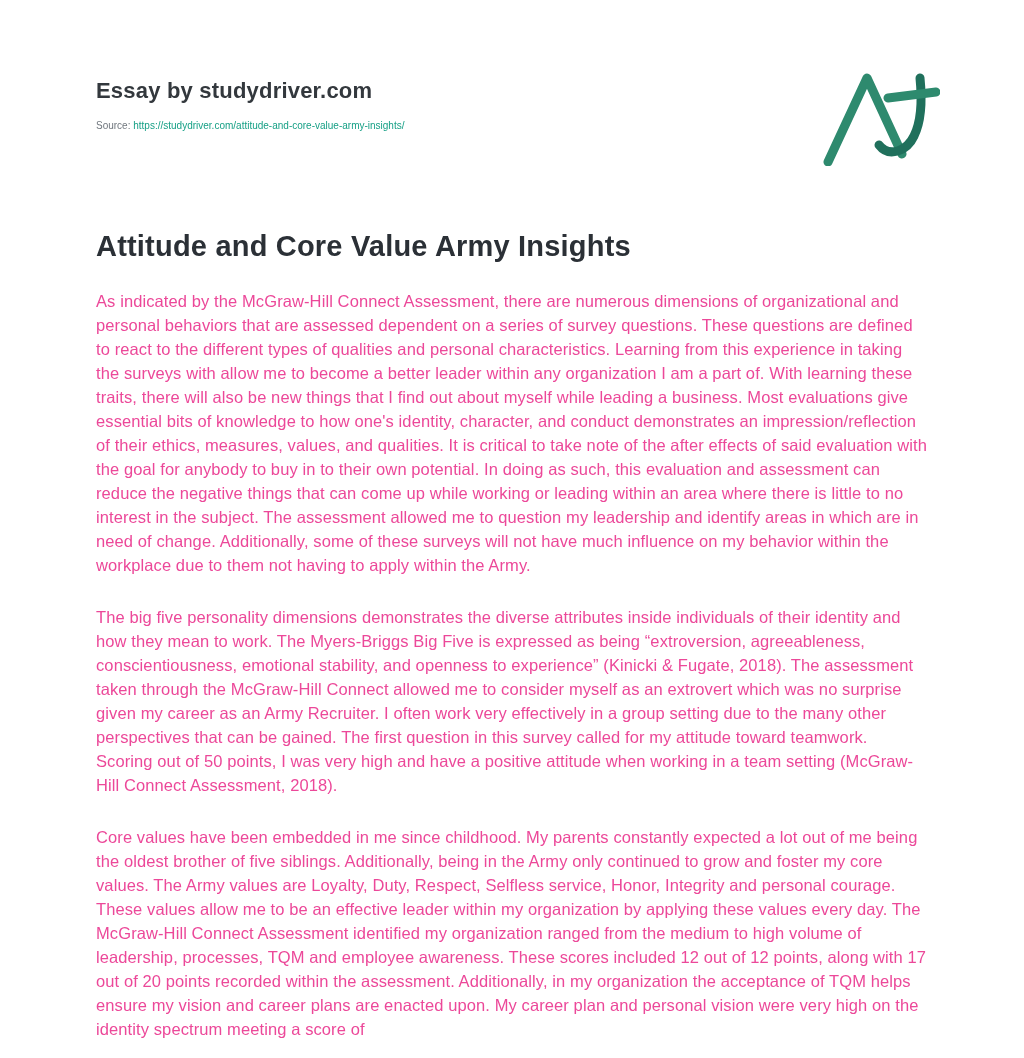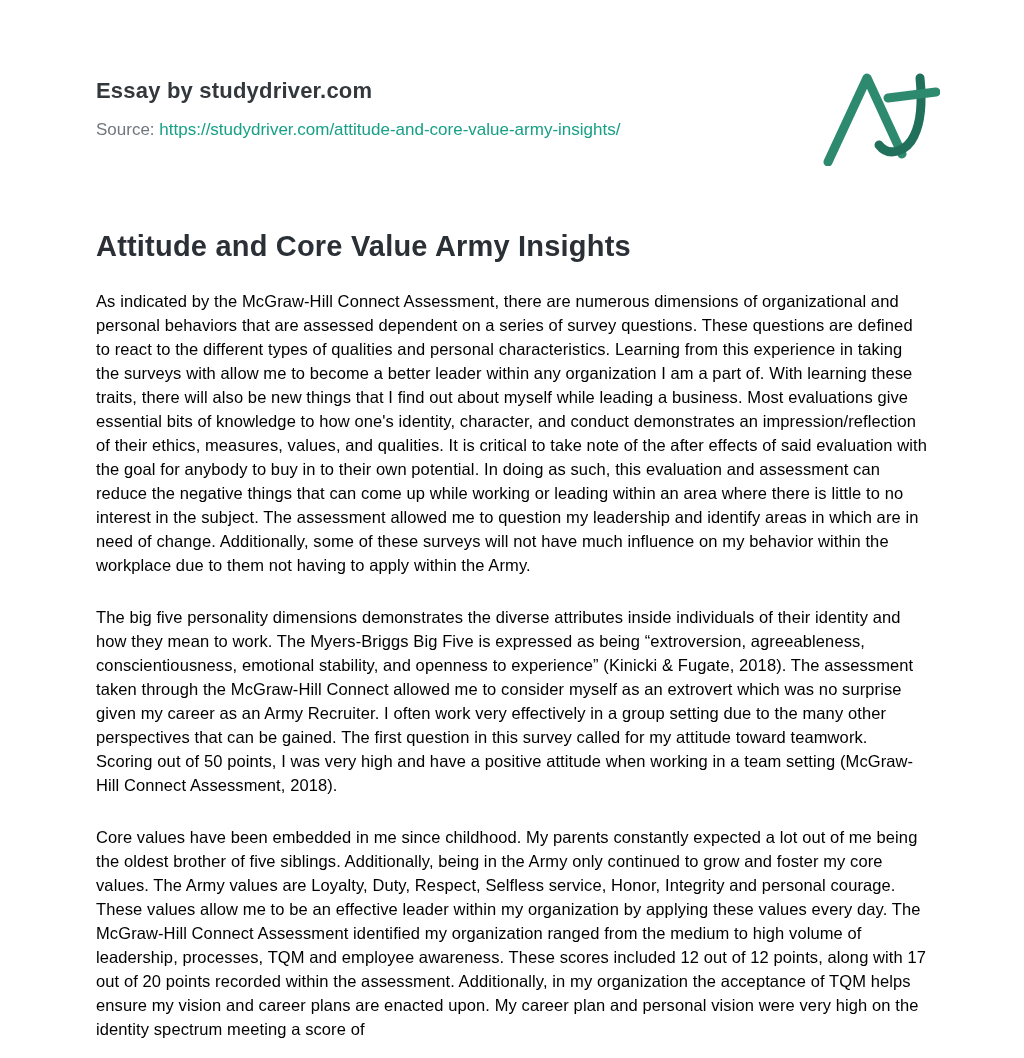--- a/index.html
+++ b/index.html
@@ -24,21 +24,21 @@
   }
   .header-left { padding-top: 6px; }
   .essay-by {
     font-size: 22px;
     font-weight: 700;
     color: #33383d;
     letter-spacing: 0.2px;
   }
   .source-line {
     margin-top: 16px;
-    font-size: 17px;
+    font-size: 10px;
     color: #70777e;
   }
   .source-link {
     color: #17a086;
     text-decoration: none;
     cursor: pointer;
   }
   .logo {
     width: 118px;
     height: 94px;
@@ -51,21 +51,21 @@
     font-weight: 600;
     color: #2b3036;
     letter-spacing: 0.2px;
   }
   .article-body {
     margin-top: 26px;
   }
   .article-body p {
     font-size: 16.5px;
     line-height: 24px;
-    color: #000000;
+    color: #ec4899;
     text-align: left;
     margin-bottom: 28px;
     letter-spacing: 0.1px;
   }
 </style>
 </head>
 <body>
 
 <div class="page">
 

